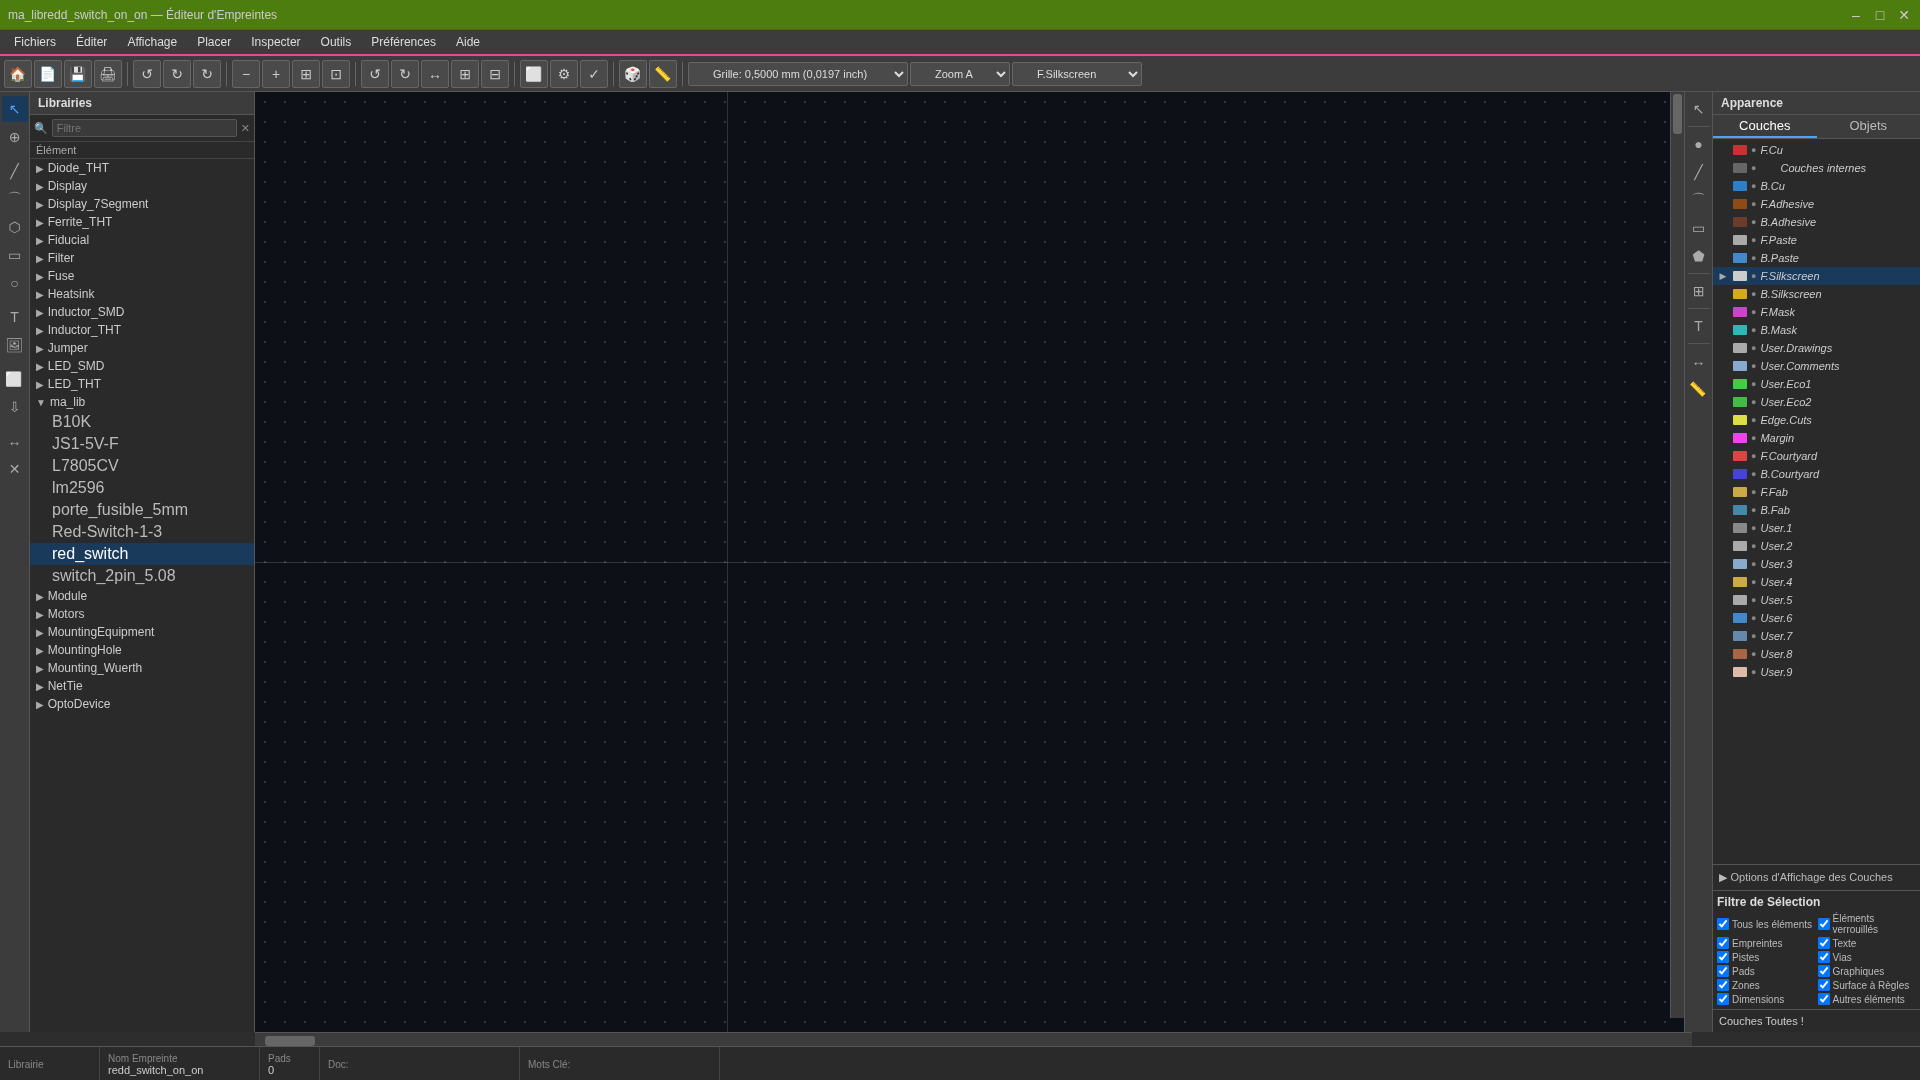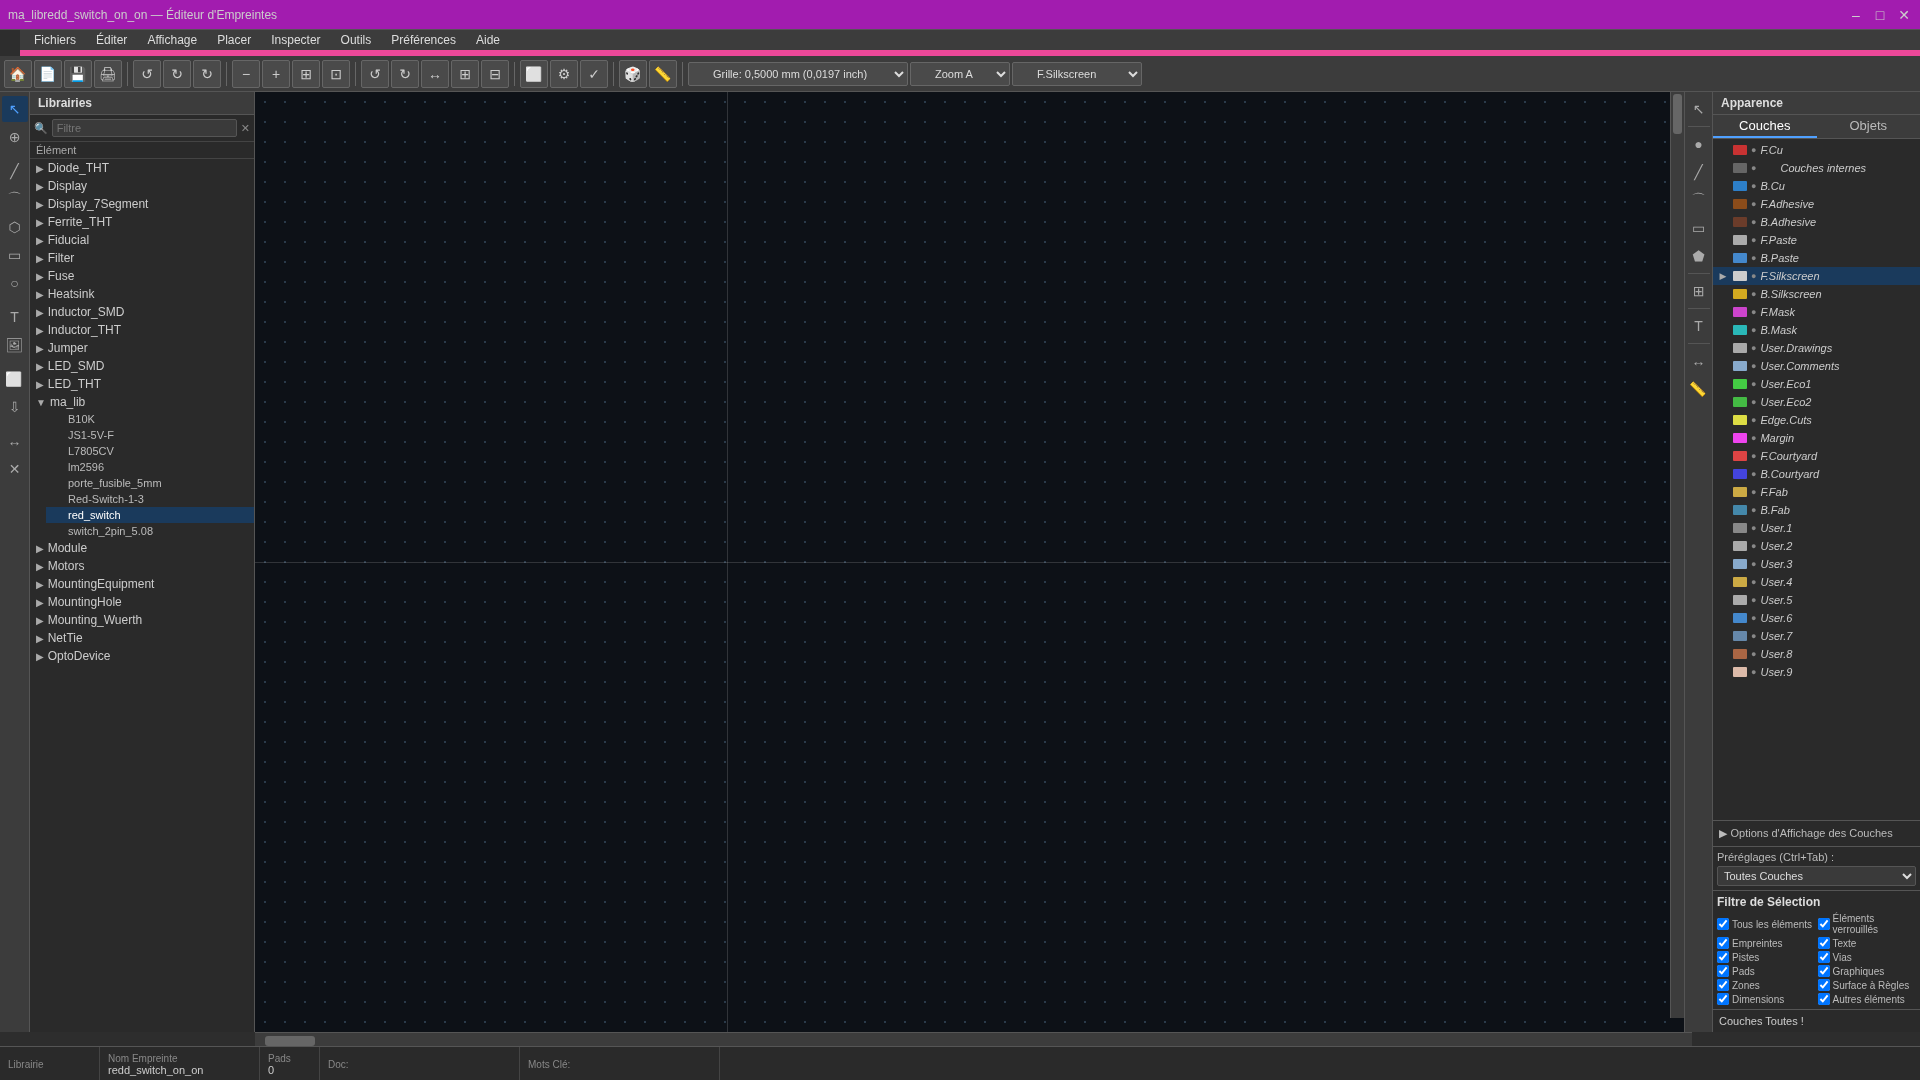--- a/index.html
+++ b/index.html
@@ -1,24 +1,24 @@
 <!DOCTYPE html>
 <html><head>
   <meta charset="utf-8">
   <style>
     * { box-sizing: border-box; margin: 0; padding: 0; }
     body { font-family: 'Segoe UI', Arial, sans-serif; font-size: 12px; background: #2d2d2d; color: #ccc; overflow: hidden; width: 1920px; height: 1080px; }
 
     
-    #titlebar { background: #a21caf; height: 30px; display: flex; align-items: center; justify-content: space-between; padding: 0 8px; border-bottom: 1px solid #555; }
+    #titlebar { background: #4d7c0f; height: 30px; display: flex; align-items: center; justify-content: space-between; padding: 0 8px; border-bottom: 1px solid #555; }
     #titlebar-controls { display: flex; gap: 8px; }
     .title-btn { width: 16px; height: 16px; cursor: pointer; display: flex; align-items: center; justify-content: center; color: #ccc; font-size: 14px; }
 
     
-    #menubar { background: #3c3c3c; height: 26px; display: flex; align-items: center; padding: 0 4px; border-bottom: 6px solid #ec4899; margin-left: 20px; }
+    #menubar { background: #3c3c3c; height: 26px; display: flex; align-items: center; padding: 0 4px; border-bottom: 2px solid #ec4899; }
     .menu-item { padding: 2px 10px; color: #ddd; cursor: pointer; font-size: 12px; height: 100%; display: flex; align-items: center; }
 
     
     #toolbar { background: #3c3c3c; height: 36px; display: flex; align-items: center; padding: 0 4px; gap: 2px; border-bottom: 1px solid #555; }
     .tb-btn { width: 28px; height: 28px; background: #4a4a4a; border: 1px solid #666; cursor: pointer; display: flex; align-items: center; justify-content: center; color: #ccc; font-size: 14px; border-radius: 2px; }
     .tb-sep { width: 1px; height: 24px; background: #666; margin: 0 3px; }
     .tb-select { background: #4a4a4a; border: 1px solid #666; color: #ddd; font-size: 11px; height: 24px; padding: 0 20px; cursor: pointer; border-radius: 2px; }
 
     
     #main { display: flex; height: calc(1080px - 30px - 26px - 36px - 24px - 24px); }
@@ -34,21 +34,21 @@
     #lib-search { display: flex; align-items: center; padding: 4px; border-bottom: 1px solid #444; background: #2a2a2a; }
     #lib-search input { flex: 1; background: #3a3a3a; border: 1px solid #555; color: #ddd; font-size: 11px; padding: 2px 4px; border-radius: 2px; outline: none; }
     #lib-content { flex: 1; overflow-y: auto; }
     #lib-content::-webkit-scrollbar { width: 8px; }
     #lib-content::-webkit-scrollbar-track { background: #2a2a2a; }
     #lib-content::-webkit-scrollbar-thumb { background: #555; }
 
     .lib-group { }
     .lib-group-header { display: flex; align-items: center; padding: 2px 6px; cursor: pointer; color: #ccc; font-size: 12px; }
     .lib-group-header .arrow { margin-right: 4px; font-size: 10px; color: #aaa; }
-    .lib-item { padding: 2px 6px 2px 22px; cursor: pointer; color: #bbb; font-size: 11px; margin-left: 16px; }
+    .lib-item { padding: 2px 6px 2px 22px; cursor: pointer; color: #bbb; font-size: 16px; }
     .lib-item.active { background: #1a3a5c; color: #fff; }
 
     
     #canvas-area { flex: 1; position: relative; background: #0d1117; overflow: hidden; }
     #canvas { width: 100%; height: 100%; position: relative; }
     
     #canvas { background-image: radial-gradient(circle, #2a3a4a 1px, transparent 1px); background-size: 20px 20px; }
     
     .crosshair-h { position: absolute; top: 50%; left: 0; right: 0; height: 1px; background: rgba(255,255,255,0.15); pointer-events: none; }
     .crosshair-v { position: absolute; left: 33%; top: 0; bottom: 0; width: 1px; background: rgba(255,255,255,0.15); pointer-events: none; }
@@ -542,24 +542,20 @@
         <div class="layer-row">
           <span class="layer-icon" style="color: rgb(170, 170, 170);"></span>
           <div class="layer-color" style="background-color: rgb(221, 187, 170);"></div>
           <span style="font-size: 9px; margin-right: 4px; color: rgb(136, 136, 136);">●</span>
           <span class="layer-name">User.9</span>
         </div>
       </div>
     <div id="options-section">
       <div class="options-toggle">▶ Options d'Affichage des Couches</div>
     </div>
-    <div id="presets-section">
-      <div class="presets-label">Préréglages (Ctrl+Tab) :</div>
-      <select class="presets-select"><option>Toutes Couches</option><option>Couches de cuivre</option><option>Couches avant</option><option>Couches arrière</option></select>
-    </div>
     <div id="filter-section">
       <div class="filter-header">Filtre de Sélection</div>
       <div class="filter-grid">
 
       <div class="filter-item">
             <input type="checkbox" checked="" style="">
             <span>Tous les éléments</span>
           </div>
           <div class="filter-item">
             <input type="checkbox" checked="" style="">

